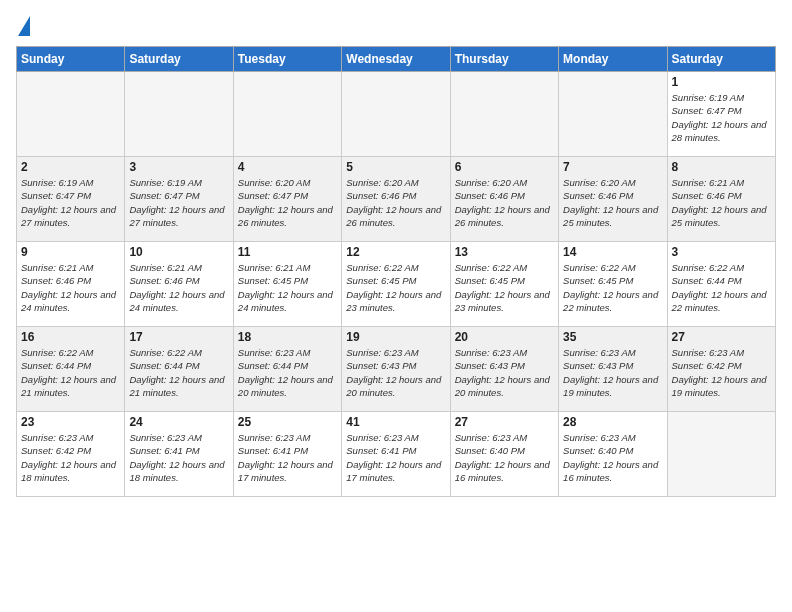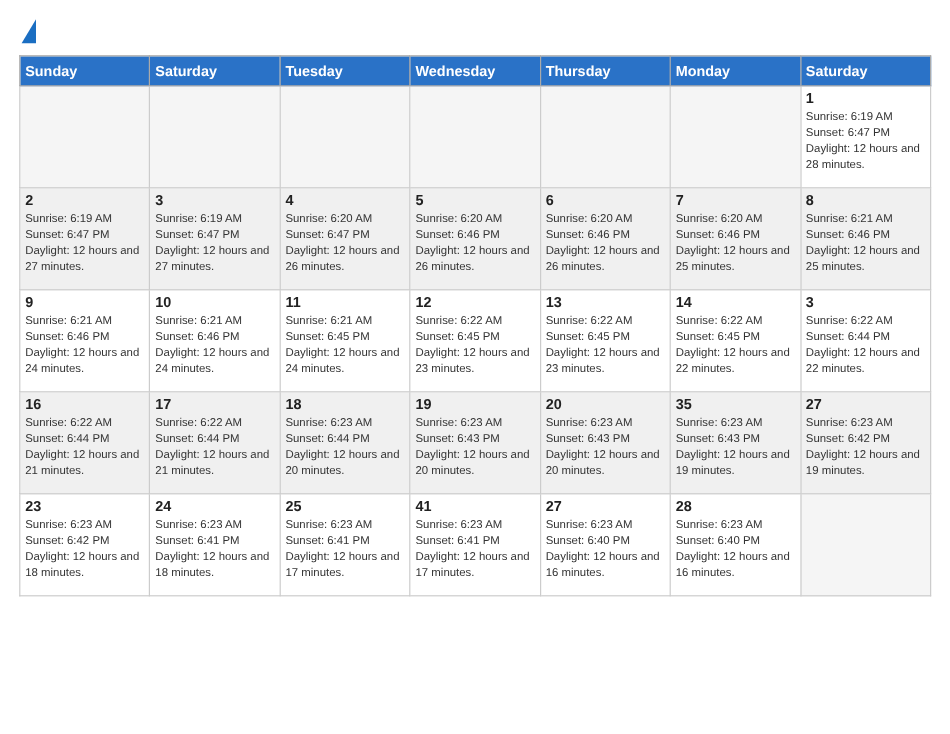--- a/index.html
+++ b/index.html
@@ -76,20 +76,21 @@
       font-size: 12px;
       font-weight: bold;
       color: #222;
       display: block;
       margin-bottom: 2px;
     }
     .day-info {
       font-size: 9.5px;
       color: #333;
       line-height: 1.4;
+      font-style: italic;
     }
     .row-shade td {
       background: #f0f0f0;
     }
   </style>
 </head>
 <body>
 
 <div class="header">
   <div class="logo">

